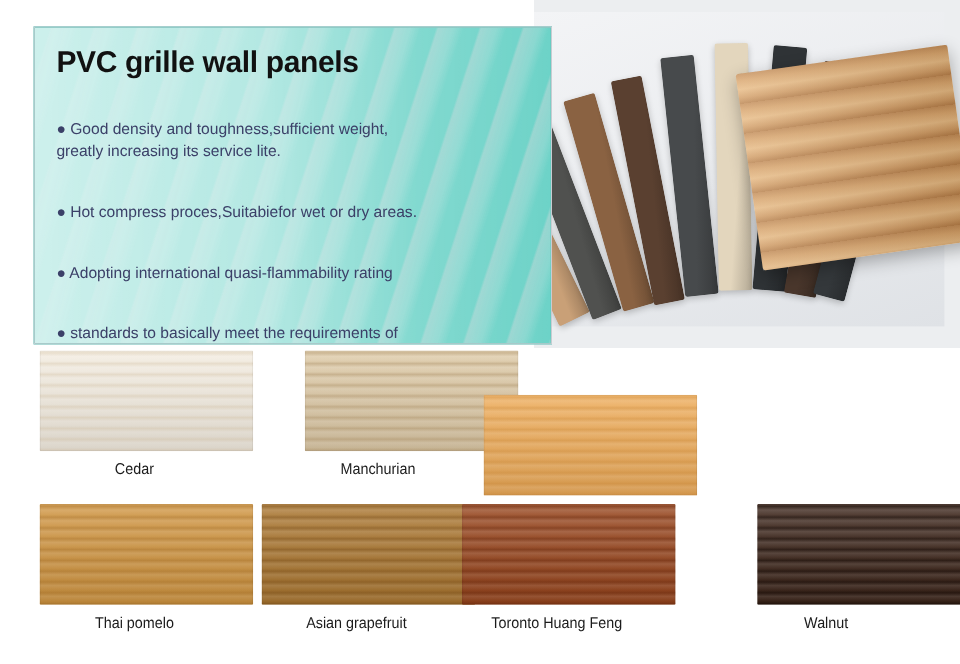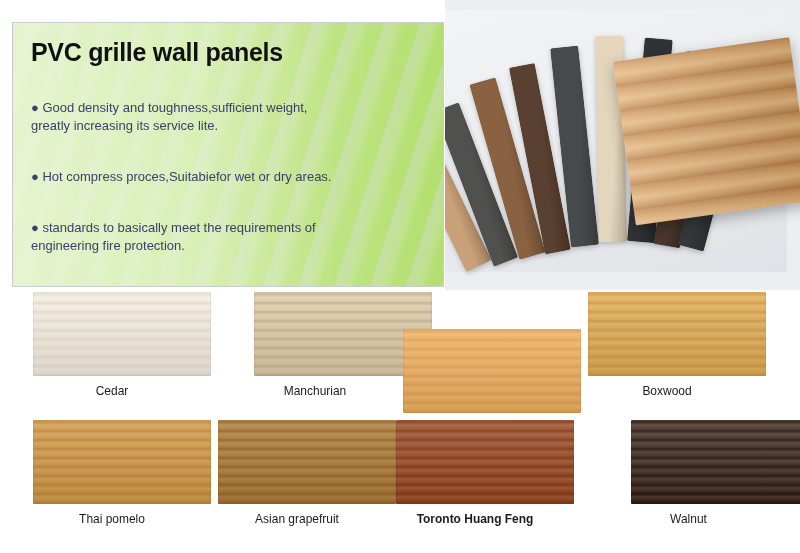--- a/index.html
+++ b/index.html
@@ -71,24 +71,24 @@
   }
   #grille-panel::after {
     content: "";
     position: absolute; inset: 0;
     background: linear-gradient(100deg, rgba(255,255,255,0.22), rgba(0,0,0,0.12));
   }
 
   
   #text-card {
     position: absolute;
-    left: 12px; top: 22px;
+    left: 28px; top: 22px;
     width: 432px; height: 265px;
     border: 1px solid #c9ccd1;
-    background: #84cc16;
+    background: #14b8a6;
     overflow: hidden;
   }
   
   #card-texture {
     position: absolute; inset: 0;
     background:
       repeating-linear-gradient(
         108deg,
         rgba(205,208,212,0.00) 0px,
         rgba(205,208,212,0.00) 12px,
@@ -180,20 +180,21 @@
     </div>
 
     <div id="text-card">
       <div id="card-texture"></div>
       <div id="card-inner">
         <div id="hero-title">PVC grille wall panels</div>
         <div id="bullet-list">
             <div class="bullet-line">● Good density and toughness,sufficient weight,
 greatly increasing its service lite.</div>
             <div class="bullet-line">● Hot compress proces,Suitabiefor wet or dry areas.</div>
+            <div class="bullet-line">● Adopting international quasi-flammability rating</div>
             <div class="bullet-line">● standards to basically meet the requirements of
 engineering fire protection.</div>
           </div>
       </div>
     </div>
 
   </div>
 
   <div id="swatch-grid">
       <div class="swatch-row">
@@ -202,35 +203,31 @@
           <div class="swatch-label">Cedar</div>
         </div>
         <div class="swatch-cell" style="left: 218px; padding-left: 36px;">
           <div class="swatch-chip" style="background: repeating-linear-gradient(rgba(255, 255, 255, 0) 0px, rgba(168, 140, 98, 0.38) 2px, rgba(255, 255, 255, 0.1) 5px, rgba(255, 255, 255, 0) 9px), linear-gradient(rgba(255, 255, 255, 0.14), rgba(0, 0, 0, 0.1)), rgb(221, 201, 166);"></div>
           <div class="swatch-label">Manchurian</div>
         </div>
         <div class="swatch-cell" style="left: 403px; margin-top: 37px;">
           <div class="swatch-chip" style="background: repeating-linear-gradient(rgba(255, 255, 255, 0) 0px, rgba(196, 131, 52, 0.28) 2px, rgba(255, 255, 255, 0.1) 5px, rgba(255, 255, 255, 0) 9px), linear-gradient(rgba(255, 255, 255, 0.14), rgba(0, 0, 0, 0.1)), rgb(237, 171, 89);"></div>
           <div class="swatch-label">KimTan</div>
         </div>
-        <div class="swatch-cell" style="left: 588px;">
-          <div class="swatch-chip" style="background: repeating-linear-gradient(rgba(255, 255, 255, 0) 0px, rgba(176, 126, 48, 0.34) 2px, rgba(255, 255, 255, 0.1) 5px, rgba(255, 255, 255, 0) 9px), linear-gradient(rgba(255, 255, 255, 0.14), rgba(0, 0, 0, 0.1)), rgb(224, 169, 78);"></div>
-          <div class="swatch-label">Boxwood</div>
-        </div>
       </div>
       <div class="swatch-row">
         <div class="swatch-cell" style="left: 33px;">
           <div class="swatch-chip" style="background: repeating-linear-gradient(rgba(255, 255, 255, 0) 0px, rgba(160, 108, 40, 0.34) 2px, rgba(255, 255, 255, 0.1) 5px, rgba(255, 255, 255, 0) 9px), linear-gradient(rgba(255, 255, 255, 0.14), rgba(0, 0, 0, 0.1)), rgb(207, 148, 64);"></div>
           <div class="swatch-label">Thai pomelo</div>
         </div>
         <div class="swatch-cell" style="left: 218px;">
           <div class="swatch-chip" style="background: repeating-linear-gradient(rgba(255, 255, 255, 0) 0px, rgba(122, 80, 28, 0.42) 2px, rgba(255, 255, 255, 0.1) 5px, rgba(255, 255, 255, 0) 9px), linear-gradient(rgba(255, 255, 255, 0.14), rgba(0, 0, 0, 0.1)), rgb(169, 117, 47);"></div>
           <div class="swatch-label">Asian grapefruit</div>
         </div>
-        <div class="swatch-cell" style="left: 396px; font-weight: bold;">
+        <div class="swatch-cell" style="left: 385px;">
           <div class="swatch-chip" style="background: repeating-linear-gradient(rgba(255, 255, 255, 0) 0px, rgba(104, 42, 16, 0.4) 2px, rgba(255, 255, 255, 0.1) 5px, rgba(255, 255, 255, 0) 9px), linear-gradient(rgba(255, 255, 255, 0.14), rgba(0, 0, 0, 0.1)), rgb(150, 68, 28);"></div>
           <div class="swatch-label">Toronto Huang Feng</div>
         </div>
         <div class="swatch-cell" style="left: 588px; padding-left: 43px;">
           <div class="swatch-chip" style="background: repeating-linear-gradient(rgba(255, 255, 255, 0) 0px, rgba(20, 10, 6, 0.45) 2px, rgba(255, 255, 255, 0.1) 5px, rgba(255, 255, 255, 0) 9px), linear-gradient(rgba(255, 255, 255, 0.14), rgba(0, 0, 0, 0.1)), rgb(58, 35, 24);"></div>
           <div class="swatch-label">Walnut</div>
         </div>
       </div>
     </div>
 

